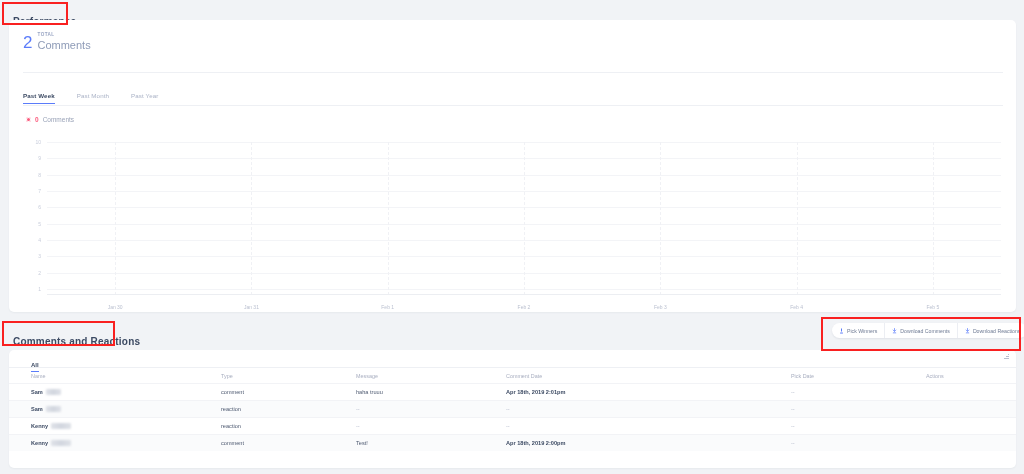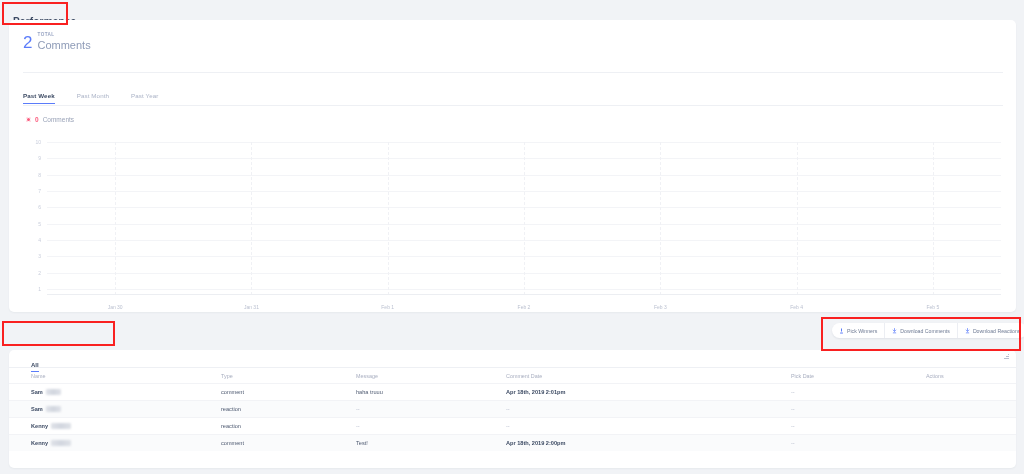--- a/index.html
+++ b/index.html
@@ -273,20 +273,23 @@
           <div class="xtick" style="left: calc(20.8601% + 24px);">Jan 31</div>
           <div class="xtick" style="left: calc(34.7668% + 24px);">Feb 1</div>
           <div class="xtick" style="left: calc(48.6735% + 24px);">Feb 2</div>
           <div class="xtick" style="left: calc(62.5802% + 24px);">Feb 3</div>
           <div class="xtick" style="left: calc(76.4869% + 24px);">Feb 4</div>
           <div class="xtick" style="left: calc(90.3936% + 24px);">Feb 5</div>
         </div>
     </div>
   </div>
 
+  <div class="cr-title-wrap">
+    <span class="section-title">Comments and Reactions</span>
+  </div>
 
   <div class="btn-group">
     <div class="btn">
       <span class="btn-ico">
         <svg viewBox="0 0 10 12" width="5" height="6">
             <rect x="4" y="1" width="2" height="6" fill="#5b7cfa"></rect>
             <rect x="2" y="9" width="6" height="2" rx="1" fill="#5b7cfa"></rect>
           </svg>
       </span>
       <span>Pick Winners</span>

